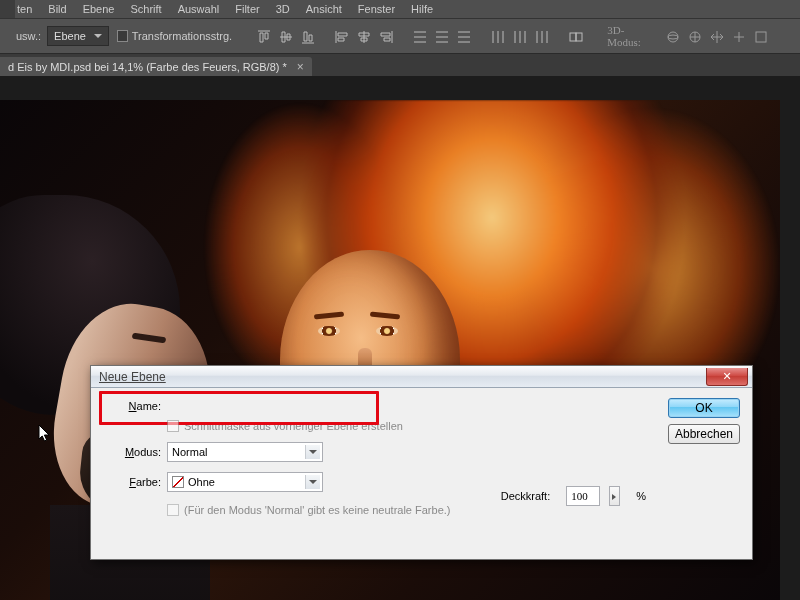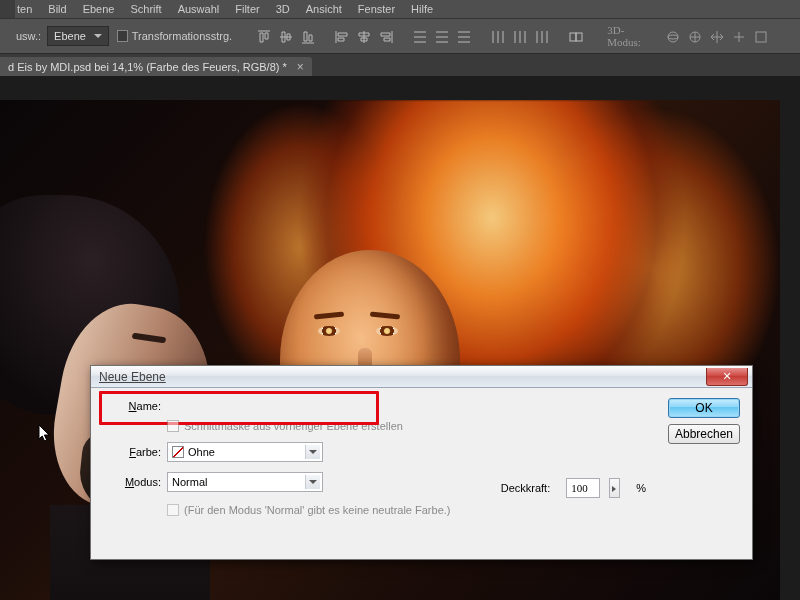--- a/index.html
+++ b/index.html
@@ -82,21 +82,21 @@
   .gray { color:#8a8a8a; }
   .combo { width: 156px; height: 20px; border: 1px solid #abadb3; background: #fff; display: flex; align-items: center; padding: 0 4px; position: relative; }
   .combo .swatch { width: 12px; height: 12px; border: 1px solid #888; background: linear-gradient(135deg,#fff 45%,#c00 46% 55%,#fff 56%); margin-right: 4px; }
   .combo .arrow { position: absolute; right: 2px; top: 2px; width: 15px; height: 14px; background: linear-gradient(#f4f6f8,#dfe4ea); border-left: 1px solid #c8ccd1; display: flex; align-items: center; justify-content: center; }
   .combo .arrow::after { content:""; border-left:4px solid transparent; border-right:4px solid transparent; border-top:4px solid #555; }
   .stepbtn { width: 11px; height: 20px; border: 1px solid #abadb3; background: linear-gradient(#fafafa,#e6e6e6); margin-left: -1px; position: relative; }
   .stepbtn::after { content:""; position:absolute; top:7px; left:2px; border-top:3px solid transparent; border-bottom:3px solid transparent; border-left:4px solid #555; }
   .pct { margin-left: 6px; }
   .redbox { position:absolute; top:3px; left:8px; width:280px; height:34px; border:3px solid #e30613; pointer-events:none; border-radius:1px; }
 
-  .deckrow { position: absolute; top: 90px; right: 106px; display:flex; align-items:center;gap:10px; }
+  .deckrow { position: absolute; top: 98px; right: 106px; display:flex; align-items:center;gap:10px; }
 </style>
 </head>
 <body>
 
 <div class="app">
 
   <div class="menubar">
     <span>ten</span>
     <span>Bild</span>
     <span>Ebene</span>
@@ -281,36 +281,36 @@
       <div class="row">
         <div class="rlabel"><span class="ul">N</span><span>ame:</span></div>
       </div>
 
       <div class="row2">
         <span class="chk2 gray" style="opacity:.55"></span>
         <span class="gray">Schnittmaske aus vorheriger Ebene erstellen</span>
       </div>
 
       <div class="row">
+        <div class="rlabel"><span class="ul">M</span><span>odus:</span></div>
+        <div class="combo" style="width:156px">
+          <span>Normal</span>
+          <span class="arrow"></span>
+        </div>
+      </div>
+
+      <div class="row">
         <div class="rlabel"><span class="ul">F</span><span>arbe:</span></div>
         <div class="combo">
           <span class="swatch"></span>
           <span>Ohne</span>
           <span class="arrow"></span>
         </div>
       </div>
 
-      <div class="row">
-        <div class="rlabel"><span class="ul">M</span><span>odus:</span></div>
-        <div class="combo" style="width:156px">
-          <span>Normal</span>
-          <span class="arrow"></span>
-        </div>
-      </div>
-
       <div class="deckrow">
         <span><span class="ul">D</span><span>eckkraft:</span></span>
         <input class="tinput small" style="margin-left: 6px;" value="100">
         <div class="stepbtn"></div>
         <span class="pct">%</span>
       </div>
 
       <div class="row2" style="margin-top:12px">
         <span class="chk2" style="opacity:.45"></span>
         <span class="gray">(Für den Modus 'Normal' gibt es keine neutrale Farbe.)</span>

